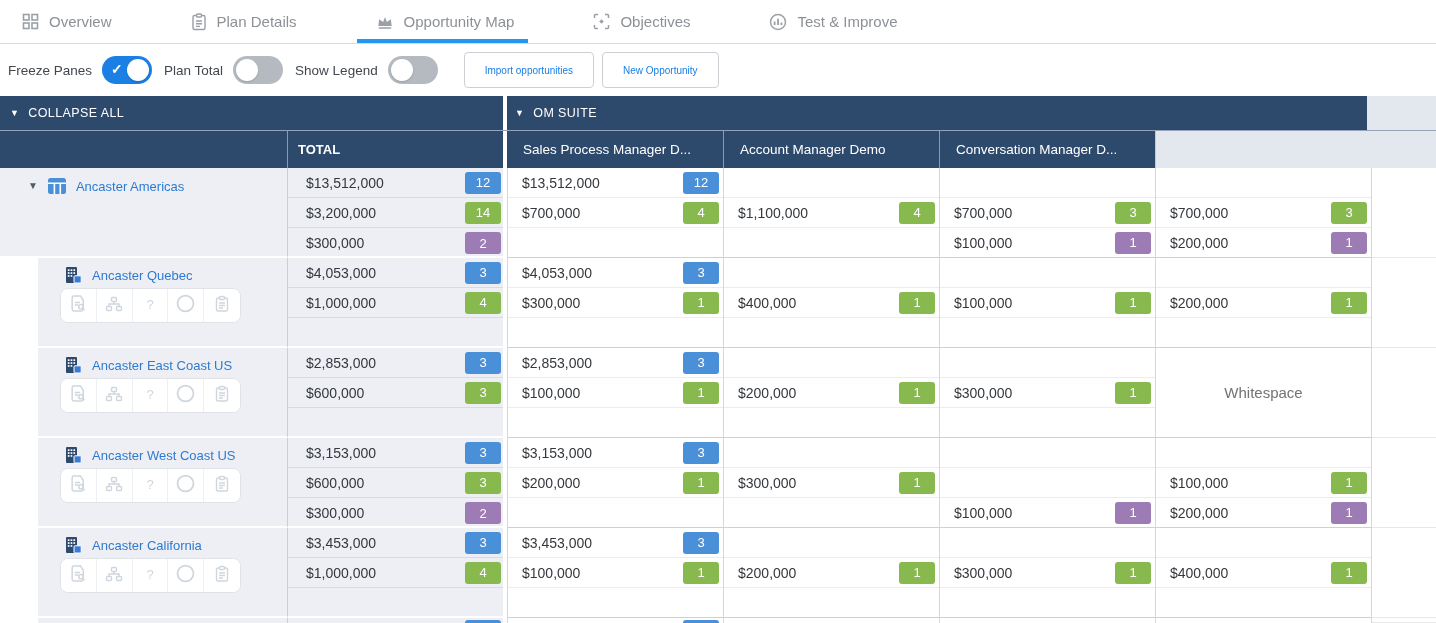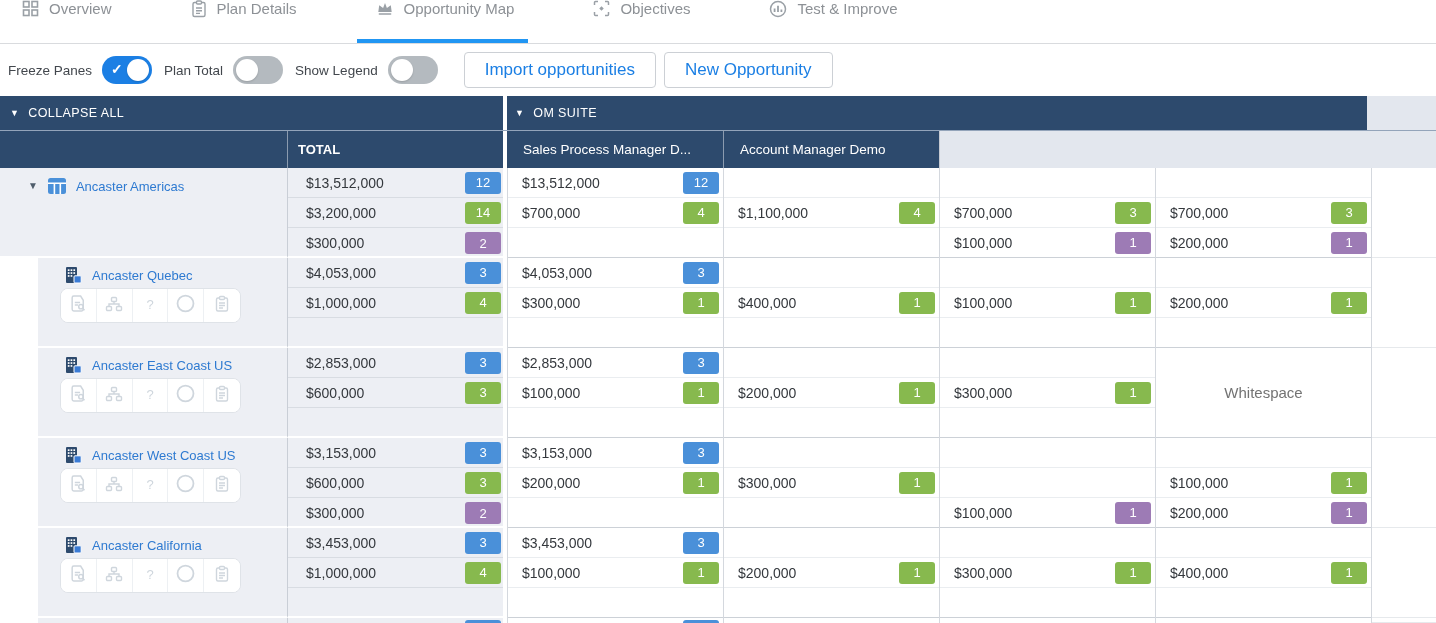--- a/index.html
+++ b/index.html
@@ -1,35 +1,35 @@
 <!DOCTYPE html>
 <html><head>
 <meta charset="utf-8">
 <style>
   *{margin:0;padding:0;box-sizing:border-box}
   html,body{width:1436px;height:623px;overflow:hidden}
   body{font-family:"Liberation Sans",sans-serif;background:#fff;position:relative}
 
   
   .tabbar{height:44px;display:flex;align-items:stretch;padding-left:22px;gap:79px;border-bottom:1px solid #d9dbde;background:#fff}
-  .tab{display:flex;align-items:flex-start;gap:10px;color:#8d9196;font-size:15px;position:relative;cursor:pointer;white-space:nowrap}
+  .tab{display:flex;align-items:center;gap:10px;color:#8d9196;font-size:15px;position:relative;cursor:pointer;white-space:nowrap}
   .tab .ticon{display:flex;align-items:center}
   .tab.active::after{content:"";position:absolute;left:-19px;right:-14px;bottom:0;height:4px;background:#2196f3}
 
   
   .toolbar{height:52px;display:flex;align-items:center;padding-left:8px;background:#fff}
   .tlabel{font-size:13.5px;color:#42474d;margin-right:10px}
   .toggle{width:50px;height:28px;border-radius:14px;position:relative;margin-right:12px;cursor:pointer;flex:none}
   .toggle.on{background:#1b7fe4}
   .toggle.off{background:#b4babf}
   .knob{position:absolute;top:3px;width:22px;height:22px;border-radius:50%;background:#fff;box-shadow:0 1px 2px rgba(0,0,0,.15)}
   .toggle.on .knob{right:3px}
   .toggle.off .knob{left:3px}
   .toggle .check{position:absolute;left:9px;top:50%;transform:translateY(-54%);color:#fff;font-size:14px;font-weight:bold}
-  .btn{height:36px;border:1px solid #ccd0d5;border-radius:4px;background:#fff;color:#1b7fe4;font-size:17px;padding:0 20px;margin-left:8px;cursor:pointer;font-family:"Liberation Sans",sans-serif}
+  .btn{height:36px;border:1px solid #ccd0d5;border-radius:4px;background:#fff;color:#1b7fe4;font-size:10px;padding:0 20px;margin-left:8px;cursor:pointer;font-family:"Liberation Sans",sans-serif}
   .btn.first{margin-left:14px}
 
   
   .pane-row{height:34px;display:flex}
   .hdr-left{width:503px;background:#2d4a6d;color:#fff;display:flex;align-items:center;gap:9px;padding-left:10px;font-size:12.5px;letter-spacing:.4px;cursor:pointer}
   .hdr-right{width:860px;background:#2d4a6d;color:#fff;display:flex;align-items:center;gap:9px;padding-left:8px;font-size:12.5px;letter-spacing:.4px;cursor:pointer}
   .gapv{width:4px;background:#fff}
   .hdr-fill{flex:1;background:#e3e7ee}
   .wtri{font-size:9px;color:#fff;line-height:1}
   .colhdr{height:38px;display:flex;border-top:1px solid #93a4ba}
@@ -160,20 +160,21 @@
     <span>OM SUITE</span>
   </div>
   <div class="hdr-fill"></div>
 </div>
 <div class="colhdr">
   <div class="ch-label"></div>
   <div class="ch-total">TOTAL</div>
   <div class="gapv"></div>
   <div class="ch-col">Sales Process Manager D...</div>
   <div class="ch-col">Account Manager Demo</div>
+  <div class="ch-col">Conversation Manager D...</div>
   <div class="ch-fill"></div>
 </div>
 
 <div class="grid-body" id="grid-body">
     <div class="group">
       <div class="g-label parent">
         <div class="block">
           <div class="name-row">
             <span class="tri">▼</span>
             <span class="ricon">

